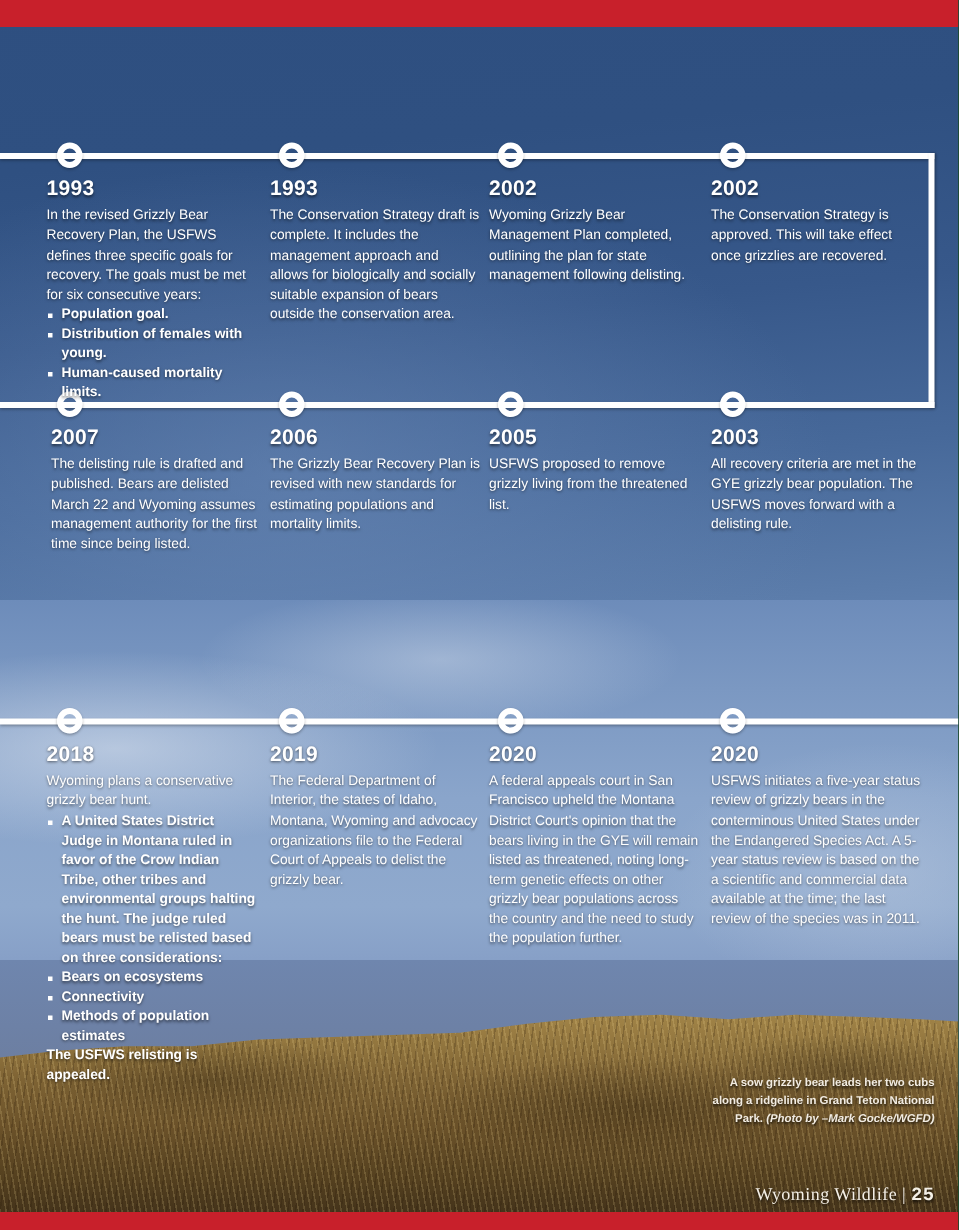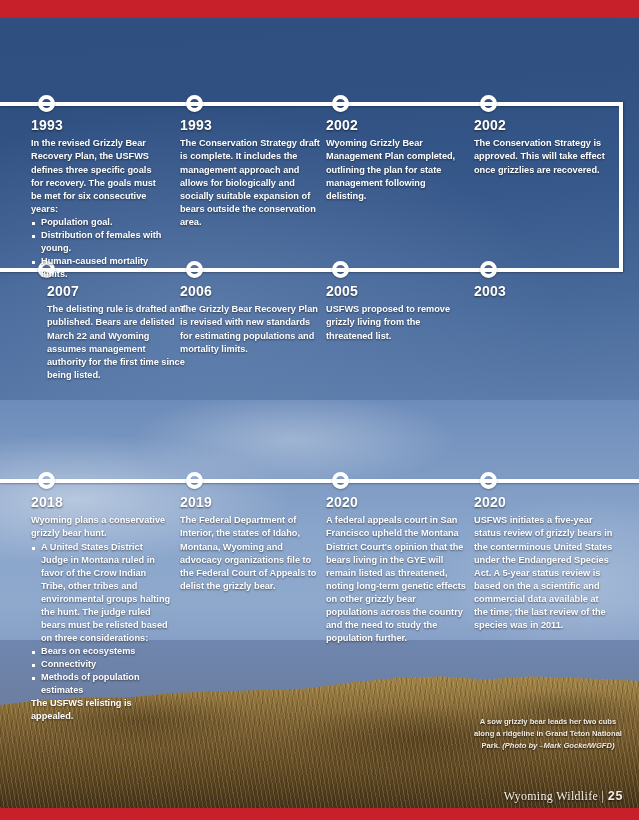--- a/index.html
+++ b/index.html
@@ -102,21 +102,21 @@
   }
   .entry-year {
     font-size: 14px;
     font-weight: 700;
     letter-spacing: 0.2px;
     margin: 0 0 4px 0;
     line-height: 1.1;
   }
   .entry-body {
     font-size: 9.2px;
-    font-weight: 700;
+    font-weight: 400;
     line-height: 1.42;
     margin: 0;
   }
   .entry-list {
     list-style: none;
     margin: 0;
     padding: 0;
   }
   .entry-list li {
     position: relative;
@@ -140,21 +140,21 @@
     line-height: 1.42;
     margin: 0;
   }
 
   
   .photo-caption {
     position: absolute;
     right: 16px;
     top: 716px;
     width: 150px;
-    text-align: center;
+    text-align: right;
     color: #f2ece2;
     font-size: 7.6px;
     font-weight: 700;
     line-height: 1.55;
     text-shadow: 0 1px 2px rgba(0,0,0,0.75);
   }
   .photo-caption .credit {
     font-style: italic;
     font-weight: 700;
   }
@@ -229,37 +229,38 @@
   <div class="entry" style="left:326px; top:118px; width:140px;">
     <div class="entry-year">2002</div>
     <p class="entry-body">Wyoming Grizzly Bear Management Plan completed, outlining the plan for state management following delisting.</p>
   </div>
 
   <div class="entry" style="left:474px; top:118px; width:140px;">
     <div class="entry-year">2002</div>
     <p class="entry-body">The Conservation Strategy is approved. This will take effect once grizzlies are recovered.</p>
   </div>
 
-  <div class="entry" style="left:47px; top:284px; width:140px;">
+  <div class="entry" style="left:34px; top:284px; width:140px;">
     <div class="entry-year">2007</div>
     <p class="entry-body">The delisting rule is drafted and published. Bears are delisted March 22 and Wyoming assumes management authority for the first time since being listed.</p>
   </div>
 
   <div class="entry" style="left:180px; top:284px; width:140px;">
     <div class="entry-year">2006</div>
     <p class="entry-body">The Grizzly Bear Recovery Plan is revised with new standards for estimating populations and mortality limits.</p>
   </div>
 
   <div class="entry" style="left:326px; top:284px; width:142px;">
     <div class="entry-year">2005</div>
     <p class="entry-body">USFWS proposed to remove grizzly living from the threatened list.</p>
   </div>
 
   <div class="entry" style="left:474px; top:284px; width:140px;">
     <div class="entry-year">2003</div>
+    <p class="entry-body">All recovery criteria are met in the GYE grizzly bear population. The USFWS moves forward with a delisting rule.</p>
   </div>
 
   <div class="entry" style="left:31px; top:495px; width:140px;">
     <div class="entry-year">2018</div>
     <p class="entry-body">Wyoming plans a conservative grizzly bear hunt.</p>
     <ul class="entry-list">
       <li>A United States District Judge in Montana ruled in favor of the Crow Indian Tribe, other tribes and environmental groups halting the hunt. The judge ruled bears must be relisted based on three considerations:</li>
       <li>Bears on ecosystems</li>
       <li>Connectivity</li>
       <li>Methods of population estimates</li>

